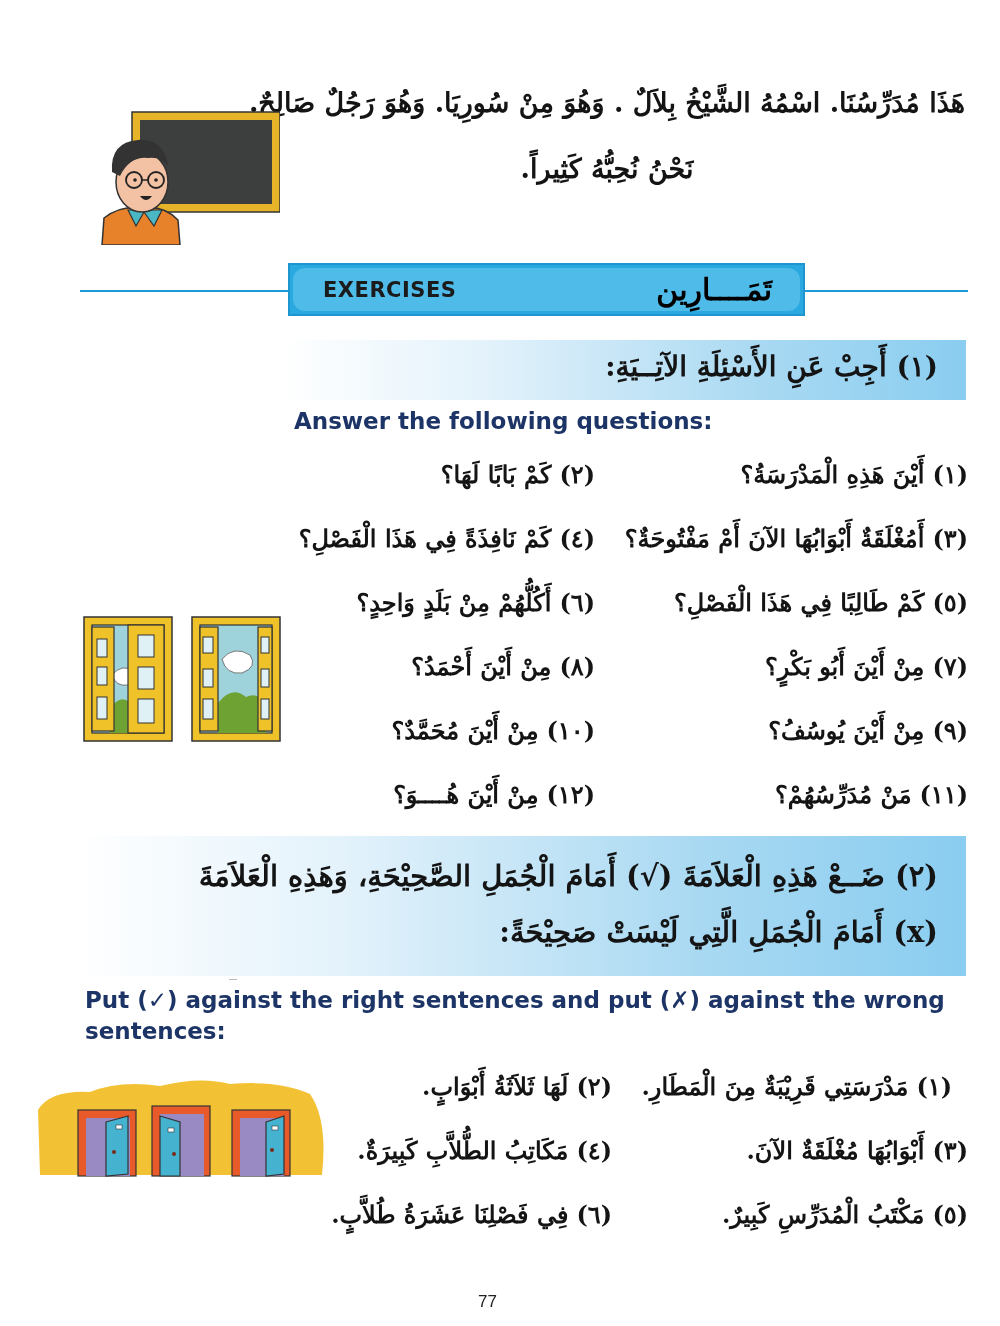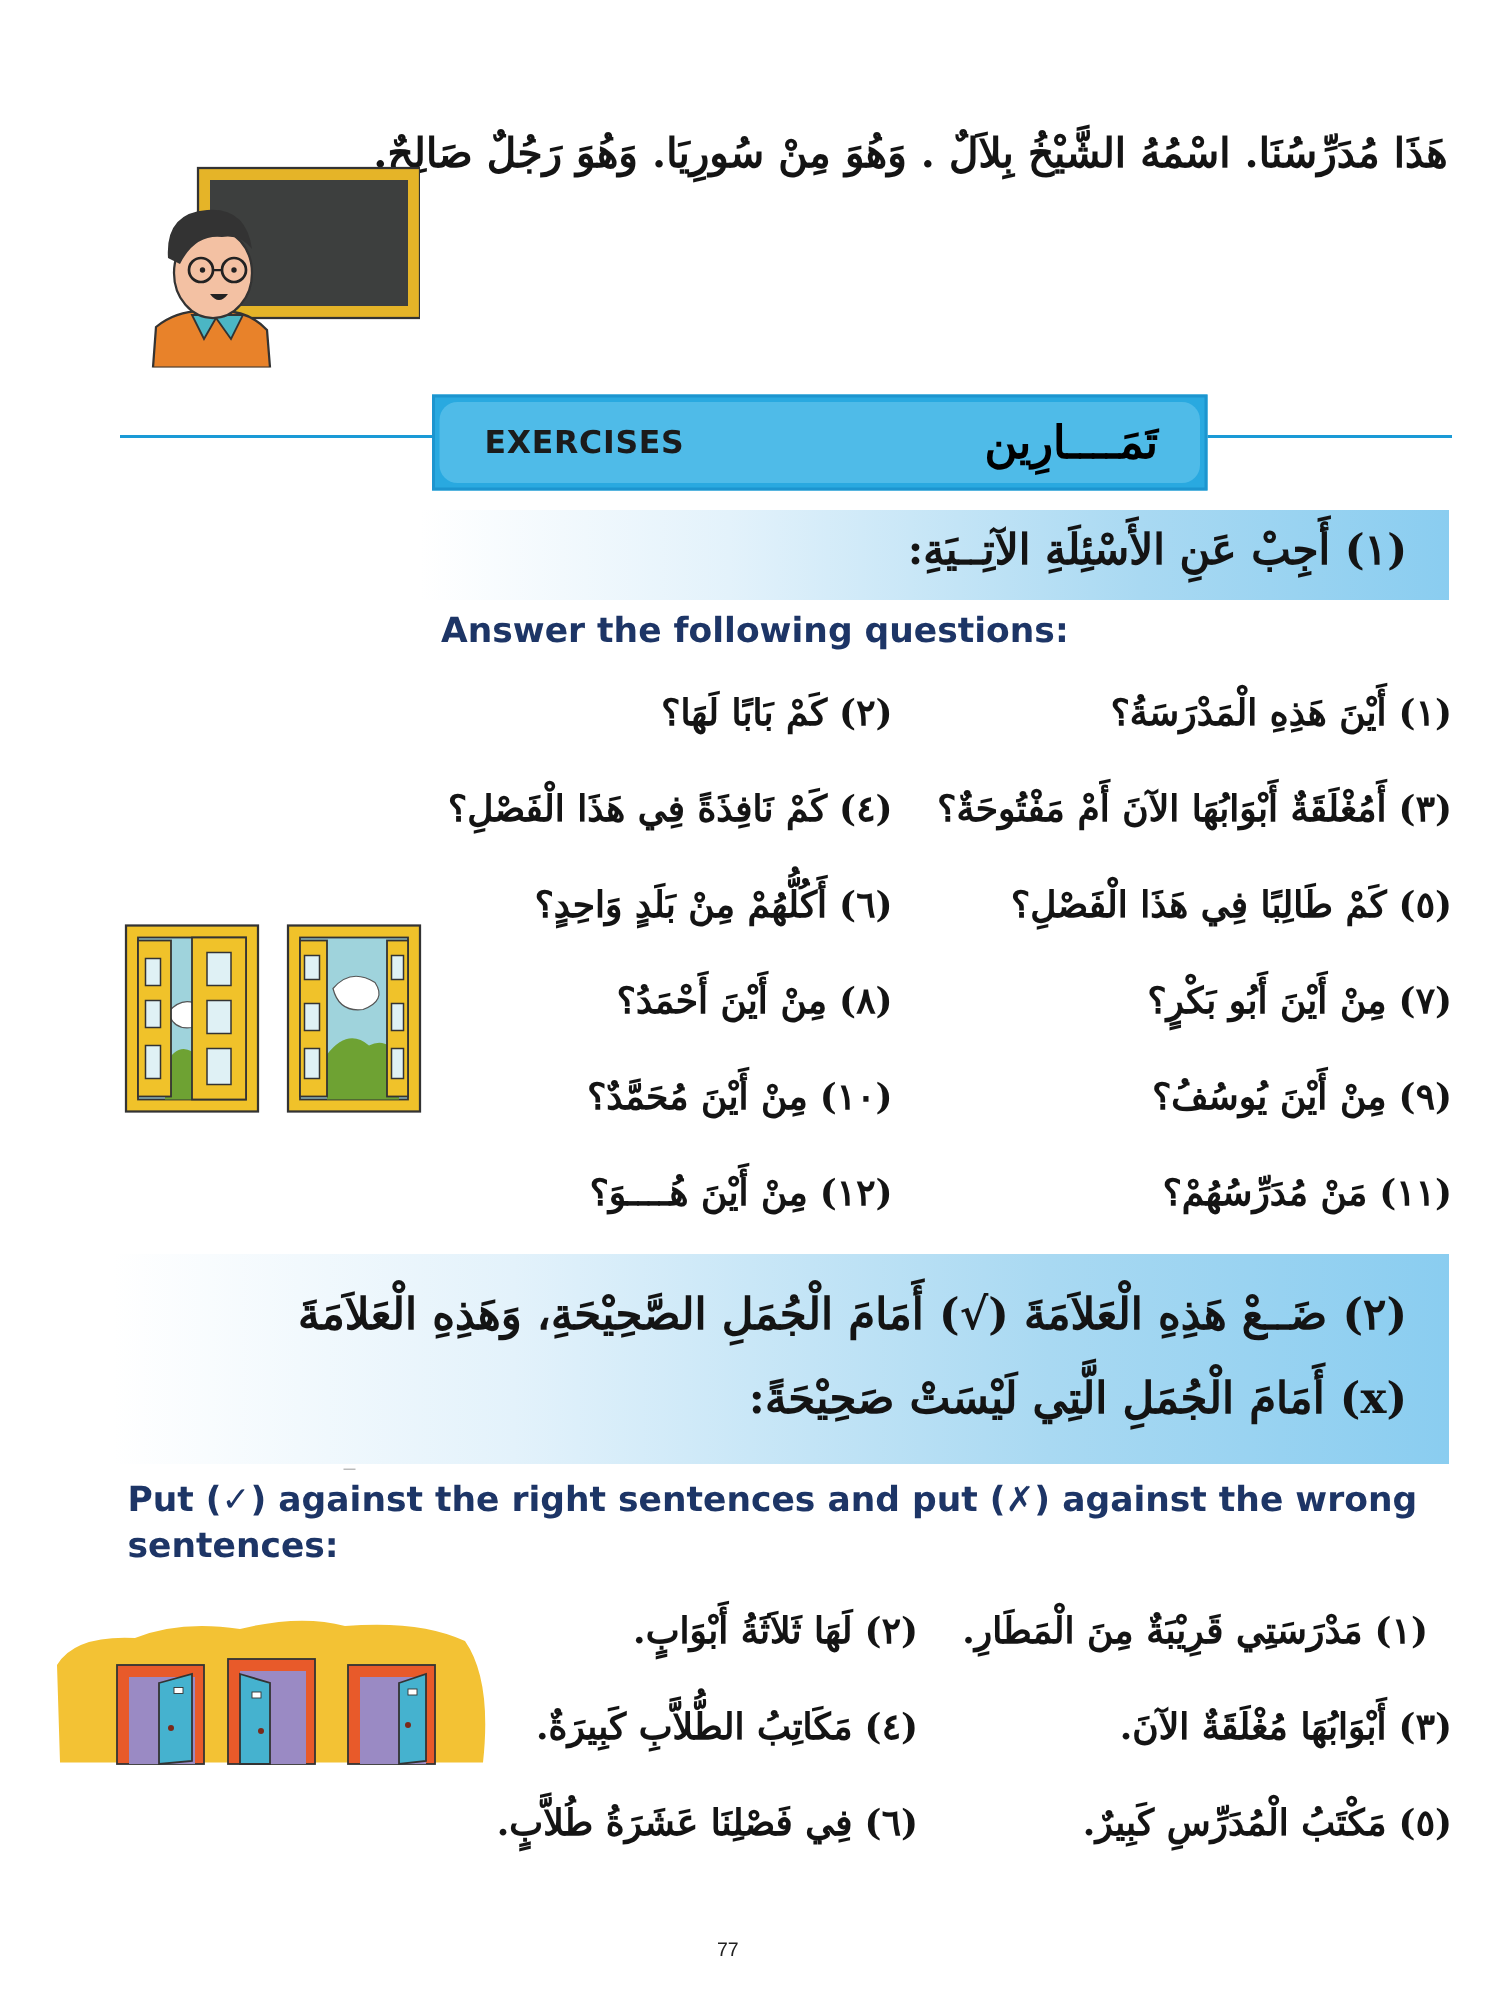--- a/index.html
+++ b/index.html
@@ -10,21 +10,21 @@
   .en { font-family: "DejaVu Sans", sans-serif; font-weight: bold; color: #1d3566; }
 
   
   .intro { position: absolute; right: 28px; top: 70px; width: 730px; font-size: 27px; line-height: 66px; text-align: center; }
   .illus-teacher { position: absolute; left: 90px; top: 80px; width: 190px; height: 165px; }
 
   
   .banner-line { position: absolute; top: 290px; height: 2px; background: #1a9ad6; }
   .banner-line.left { left: 80px; width: 208px; }
   .banner-line.right { left: 805px; width: 163px; }
-  .banner { position: absolute; left: 288px; top: 263px; width: 517px; height: 64px; background: #29a9e0; border: 2px solid #1d95cf; padding: 3px; }
+  .banner { position: absolute; left: 288px; top: 263px; width: 517px; height: 53px; background: #29a9e0; border: 2px solid #1d95cf; padding: 3px; }
   .banner-inner { width: 100%; height: 100%; background: #4fbbe8; border-radius: 12px; display: flex; align-items: center; justify-content: space-between; padding: 0 28px 0 30px; }
   .banner-en { font-family: "DejaVu Sans", sans-serif; font-weight: bold; font-size: 21px; color: #1b1b1b; letter-spacing: 0.5px; }
   .banner-ar { font-family: "DejaVu Serif", serif; font-weight: bold; font-size: 30px; color: #000000; direction: rtl; }
 
   
   .section-bar { position: absolute; background: linear-gradient(to right, #ffffff 0%, #e3f2fb 30%, #a9d9f2 70%, #8acdf0 100%); }
   .bar1 { left: 280px; top: 340px; width: 686px; height: 60px; }
   .bar2 { left: 75px; top: 836px; width: 891px; height: 140px; }
   .section-title { position: absolute; right: 28px; font-size: 28px; text-align: right; }
   .bar1 .section-title { top: 10px; }
@@ -32,28 +32,29 @@
 
   .instruction { position: absolute; font-size: 23px; }
   .ins1 { left: 294px; top: 408px; }
   .ins2 { left: 85px; top: 985px; width: 860px; line-height: 31px; }
   .q { position: absolute; font-size: 24px; white-space: nowrap; text-align: right; }
   .num { margin-left: 8px; }
 
   .illus-windows { position: absolute; left: 82px; top: 615px; width: 200px; height: 130px; }
   .illus-doors { position: absolute; left: 10px; top: 1070px; width: 320px; height: 115px; }
 
-  .page-num { position: absolute; left: 478px; top: 1292px; font-family: "Liberation Sans", sans-serif; font-size: 13px; color: #222; }
+  .page-num { position: absolute; left: 478px; top: 1292px; font-family: "Liberation Sans", sans-serif; font-size: 17px; color: #222; }
   .tick-mark { position: absolute; left: 229px; top: 979px; width: 8px; height: 1px; background: #bbb; }
 </style>
 </head>
 <body>
 
 <div class="intro ar">
   <div>هَذَا مُدَرِّسُنَا. اسْمُهُ الشَّيْخُ بِلاَلٌ . وَهُوَ مِنْ سُورِيَا. وَهُوَ رَجُلٌ صَالِحٌ.</div>
+  <div>نَحْنُ نُحِبُّهُ كَثِيراً.</div>
 </div>
 
 <svg class="illus-teacher" viewBox="0 0 190 165">
   <rect x="42" y="32" width="148" height="100" fill="#e5b428" stroke="#333" stroke-width="1.5"></rect>
   <rect x="50" y="40" width="132" height="84" fill="#3d3f3e"></rect>
   <path d="M12 165 L14 138 Q30 125 52 128 Q74 125 88 140 L90 165 Z" fill="#e8822a" stroke="#333" stroke-width="1.5"></path>
   <path d="M38 130 L46 146 L54 132 L64 146 L72 130 Z" fill="#4bb6c4" stroke="#333" stroke-width="1.2"></path>
   <ellipse cx="52" cy="102" rx="26" ry="30" fill="#f3c1a3" stroke="#333" stroke-width="1.5"></ellipse>
   <path d="M22 92 Q20 62 48 60 Q74 58 78 86 Q70 76 58 78 Q40 76 30 96 Z" fill="#333"></path>
   <circle cx="44" cy="100" r="8" fill="none" stroke="#222" stroke-width="1.8"></circle>

